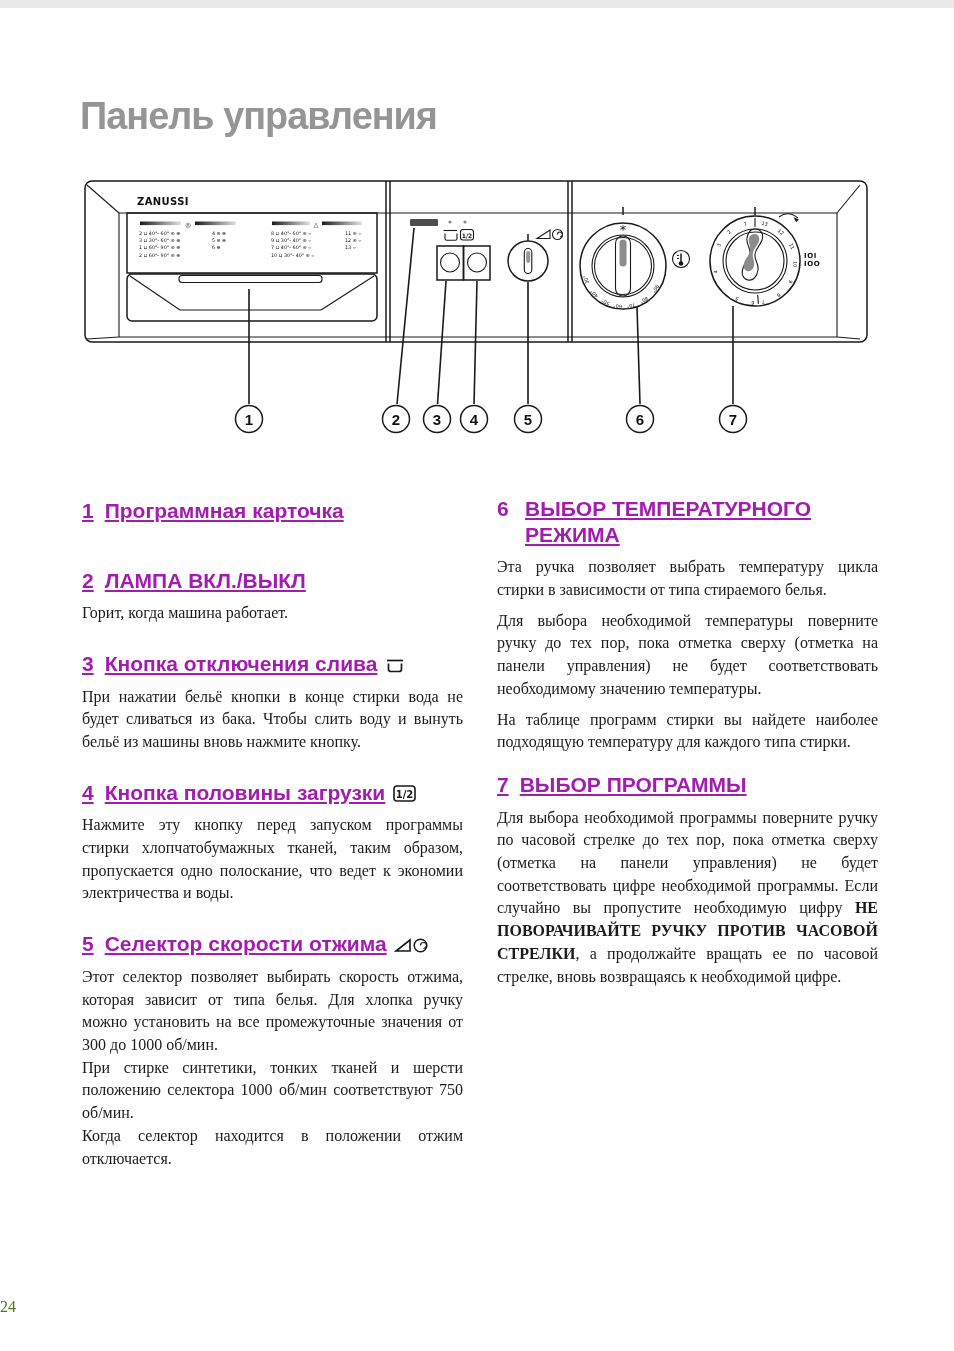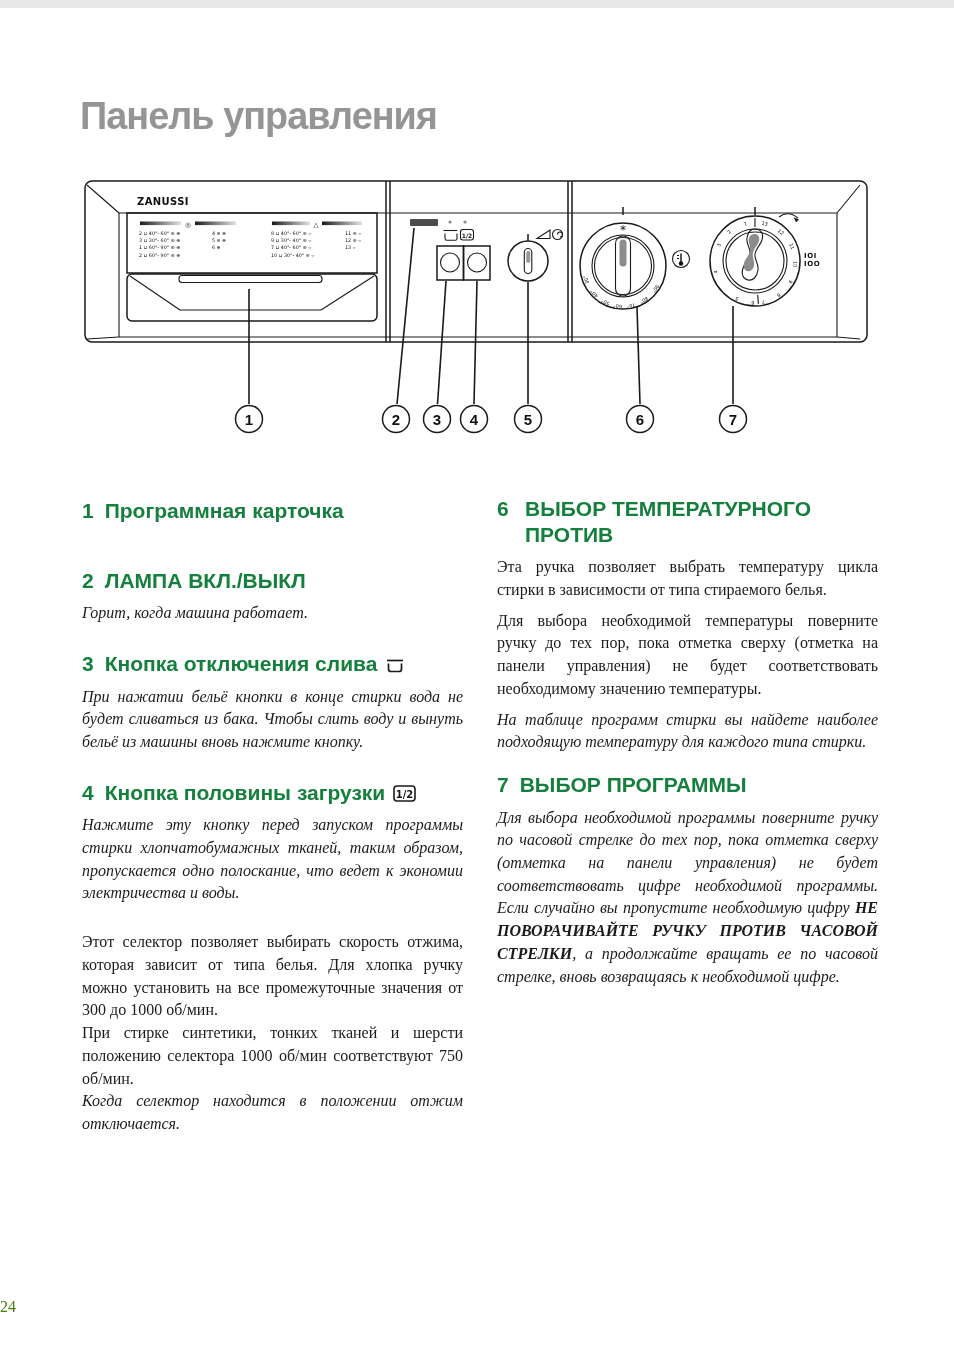--- a/index.html
+++ b/index.html
@@ -21,28 +21,28 @@
   .tiny-b{font:bold 6px "DejaVu Sans",sans-serif;text-anchor:middle;}
   .legend1{font:bold 7px "DejaVu Sans",sans-serif;letter-spacing:.6px;}
   .legend2{font:bold 7px "DejaVu Sans",sans-serif;letter-spacing:.6px;fill:#b3b3b3;}
   .star-t{font:12px "DejaVu Sans",sans-serif;text-anchor:middle;}
 
   .col{position:absolute;width:381px;}
   #col-left{left:82px;top:490px;}
   #col-right{left:497px;top:488px;}
   .sec{margin:0 0 26px 0;}
   .sec-h{font-family:"Liberation Sans",sans-serif;font-weight:bold;font-size:21px;
-         color:#15803d;line-height:1.22;margin:0 0 9px 0;display:block;}
+         color:#a21caf;line-height:1.22;margin:0 0 9px 0;display:block;text-decoration:underline;}
   .sec-h .num{margin-right:11px;}
   .sec-h.hang{position:relative;padding-left:28px;white-space:pre-line;}
   .sec-h.hang .num{position:absolute;left:0;top:0;}
   .h-icon{vertical-align:-3px;margin-left:7px;}
   .h-icon path,.h-icon rect,.h-icon circle{stroke:#1a1a1a;fill:none;}
   .body-p{font-size:16px;line-height:1.42;text-align:justify;margin:0 0 8px 0;}
-  .body-p:last-child{margin-bottom:0;font-style:italic;}
+  .body-p:last-child{margin-bottom:0;}
   .sec.tight .body-p{margin-bottom:0;}
   .sec.s1{margin-bottom:44px;}
   .page-num{position:absolute;left:0;top:1290px;width:954px;text-align:left;
             font-size:16px;color:#4d7c0f;}
 </style>
 </head>
 <body>
 
 <div class="page">
 
@@ -260,33 +260,38 @@
       <div class="sec-h"><span class="num">4</span><span>Кнопка половины загрузки</span><svg class="h-icon" width="25" height="19" viewBox="0 0 25 19">
             <rect x="2" y="2" width="21" height="15" rx="3" stroke-width="1.6"></rect>
             <text x="12.5" y="13.5" text-anchor="middle" stroke="none" fill="#1a1a1a" style="font:bold 10px 'DejaVu Sans',sans-serif">1/2</text>
           </svg></div>
       <div>
           <p class="body-p">Нажмите эту кнопку перед запуском программы стирки хлопчатобумажных тканей, таким образом, пропускается одно полоскание, что ведет к экономии электричества и воды.</p>
         </div>
     </div>
 
     <div class="sec tight">
+      <div class="sec-h"><span class="num">5</span><span>Селектор скорости отжима</span><svg class="h-icon" width="35" height="17" viewBox="0 0 35 17">
+            <path d="M2,14 H16 V3 Z" stroke-width="1.6"></path>
+            <circle cx="26.5" cy="8.5" r="6.3" stroke-width="1.5"></circle>
+            <path d="M26.5,8.5 a3,3 0 1 1 3,3" stroke-width="1.2"></path>
+          </svg></div>
       <div>
           <p class="body-p">Этот селектор позволяет выбирать скорость отжима, которая зависит от типа белья. Для хлопка ручку можно установить на все промежуточные значения от 300 до 1000 об/мин.</p>
           <p class="body-p">При стирке синтетики, тонких тканей и шерсти положению селектора 1000 об/мин соответствуют 750 об/мин.</p>
           <p class="body-p">Когда селектор находится в положении отжим отключается.</p>
         </div>
     </div>
   </div>
 
   <div class="col" id="col-right">
 
     <div class="sec" style="margin-bottom:18px">
       <div class="sec-h hang"><span class="num">6</span><span>ВЫБОР ТЕМПЕРАТУРНОГО
-ПРОТИВ</span></div>
+РЕЖИМА</span></div>
       <div>
           <p class="body-p">Эта ручка позволяет выбрать температуру цикла стирки в зависимости от типа стираемого белья.</p>
           <p class="body-p">Для выбора необходимой температуры поверните ручку до тех пор, пока отметка сверху (отметка на панели управления) не будет соответствовать необходимому значению температуры.</p>
           <p class="body-p">На таблице программ стирки вы найдете наиболее подходящую температуру для каждого типа стирки.</p>
         </div>
     </div>
 
     <div class="sec">
       <div class="sec-h"><span class="num">7</span><span>ВЫБОР ПРОГРАММЫ</span></div>
       <div>

